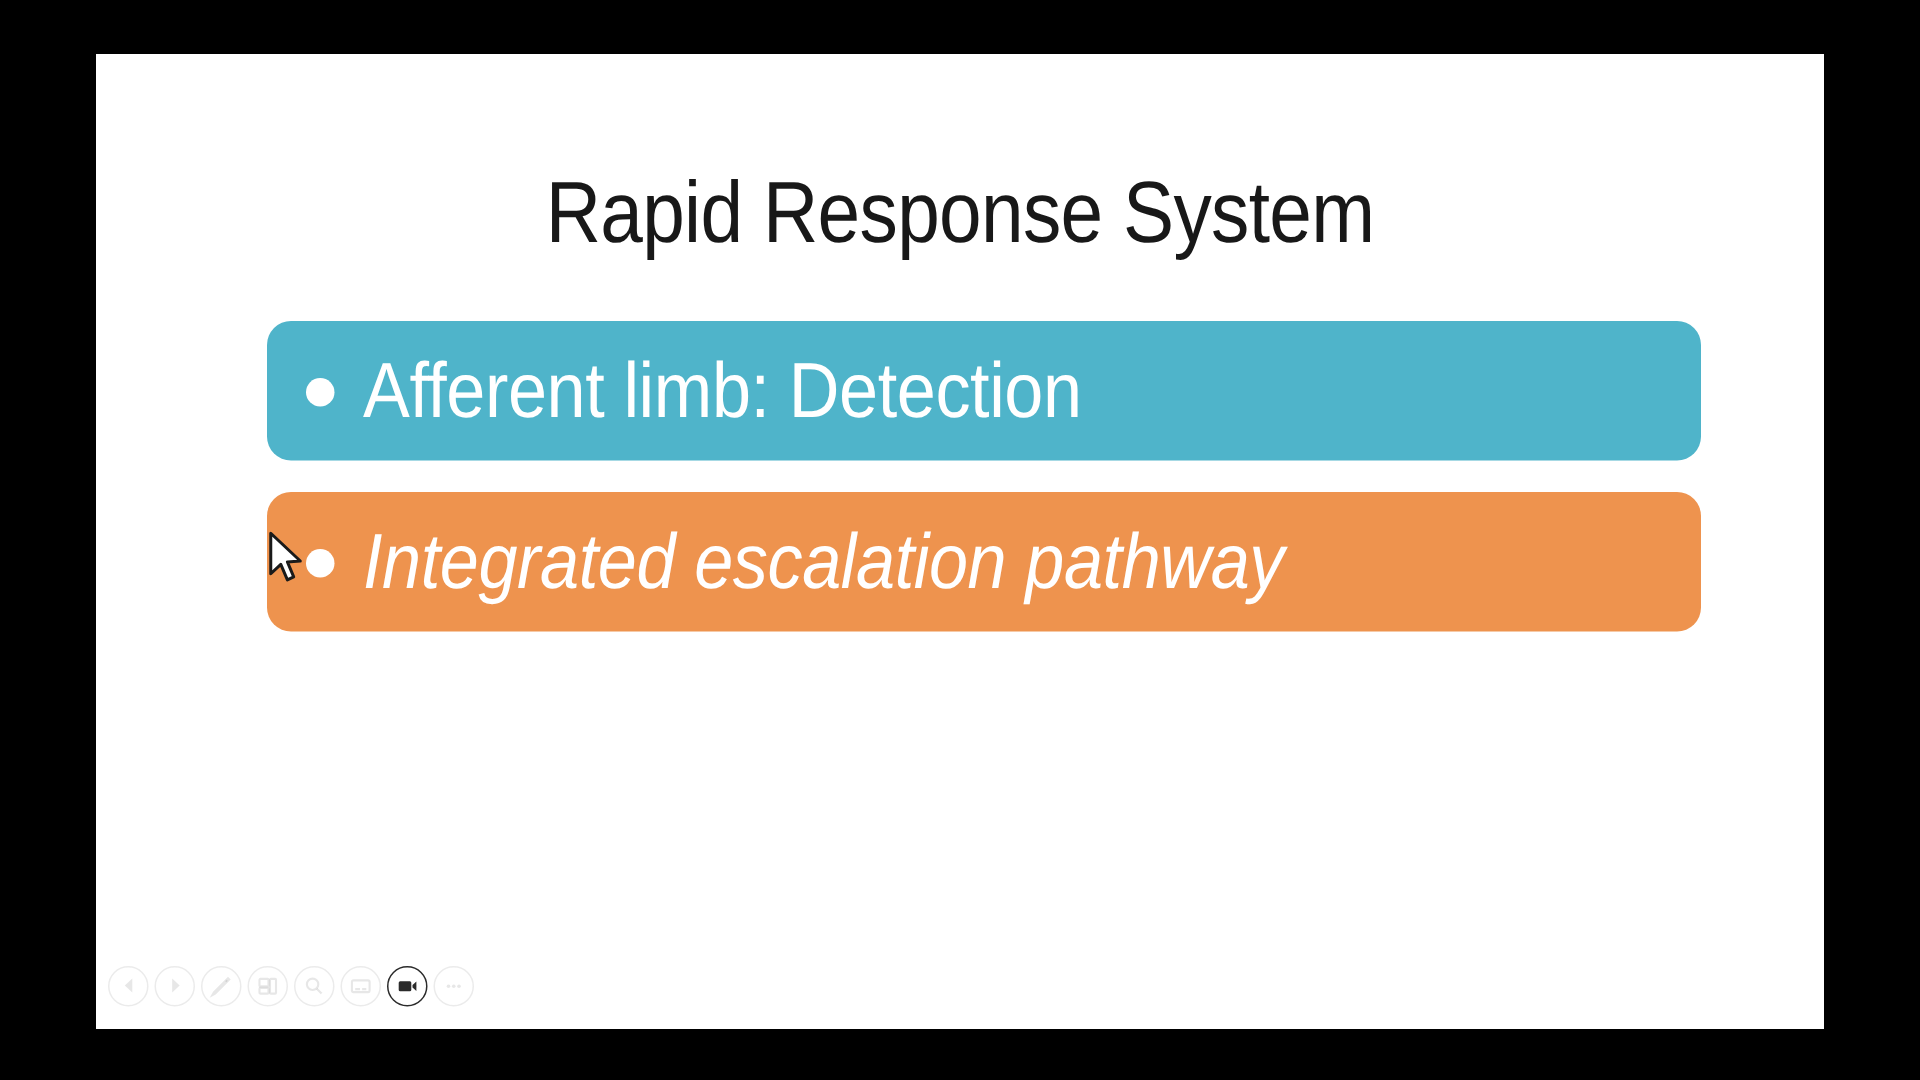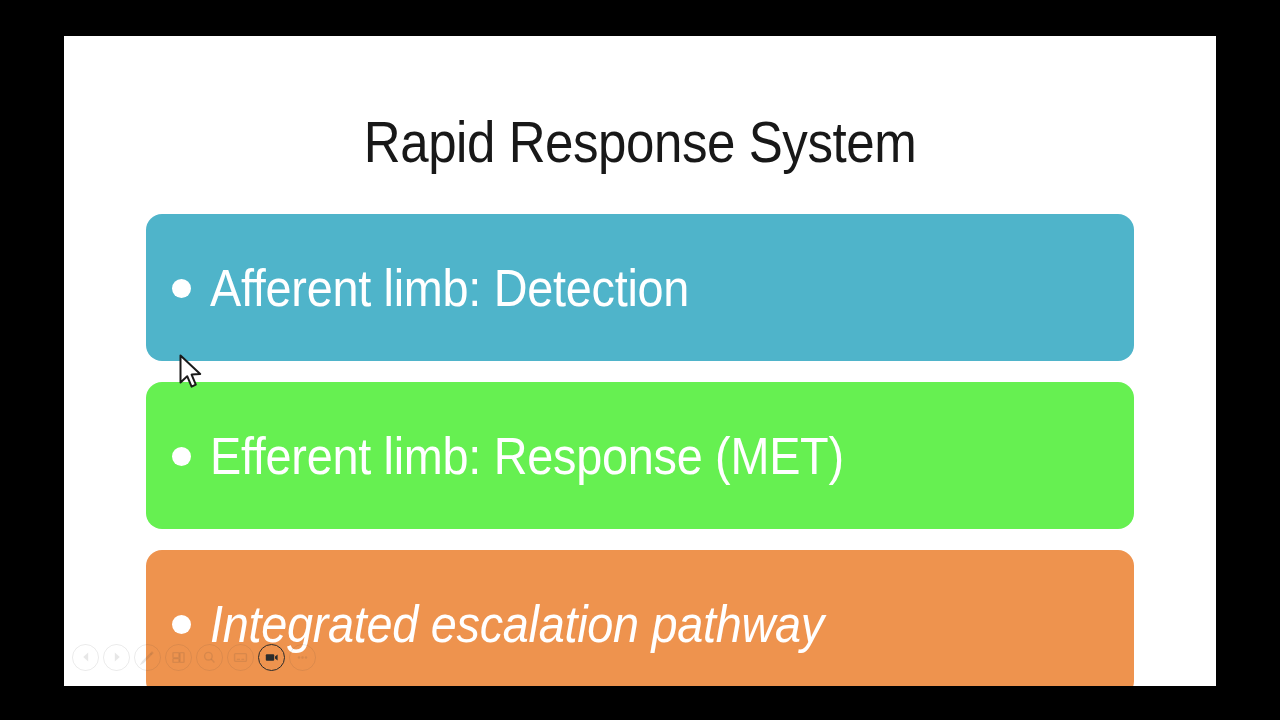--- a/index.html
+++ b/index.html
@@ -53,26 +53,27 @@
   #bullet-list {
     position: absolute;
     left: 82px;
     top: 178px;
     width: 988px;
   }
 
   .bullet-box {
     position: relative;
     box-sizing: border-box;
-    height: 147px;
+    height: 93px;
     border-radius: 16px;
     margin-bottom: 21px;
     display: flex;
     align-items: center;
     padding-left: 26px;
+    margin-left: 32px;
   }
 
   .bullet-dot {
     width: 19px;
     height: 19px;
     border-radius: 50%;
     background: #ffffff;
     flex: 0 0 auto;
     margin-right: 19px;
     margin-top: 2px;
@@ -142,24 +143,20 @@
 
     <div id="slide-title" style="color: rgb(24, 24, 24);">Rapid Response System</div>
 
     <div id="bullet-list">
 
       <div class="bullet-box" style="background: rgb(79, 180, 202);">
         <span class="bullet-dot" style="background: rgb(255, 255, 255);"></span>
         <span class="bullet-text" style="color: rgb(255, 255, 255);">Afferent limb: Detection</span>
       </div>
 
-      <div class="bullet-box" style="background: rgb(102, 240, 81);">
-        <span class="bullet-dot" style="background: rgb(255, 255, 255);"></span>
-        <span class="bullet-text" style="color: rgb(255, 255, 255);">Efferent limb: Response (MET)</span>
-      </div>
 
       <div class="bullet-box" style="background: rgb(238, 147, 78); font-style: italic;">
         <span class="bullet-dot" style="background: rgb(255, 255, 255);"></span>
         <span class="bullet-text" style="color: rgb(255, 255, 255);">Integrated escalation pathway</span>
       </div>
 
     </div>
 
     <div id="presenter-toolbar" style="left:4px;">
 

